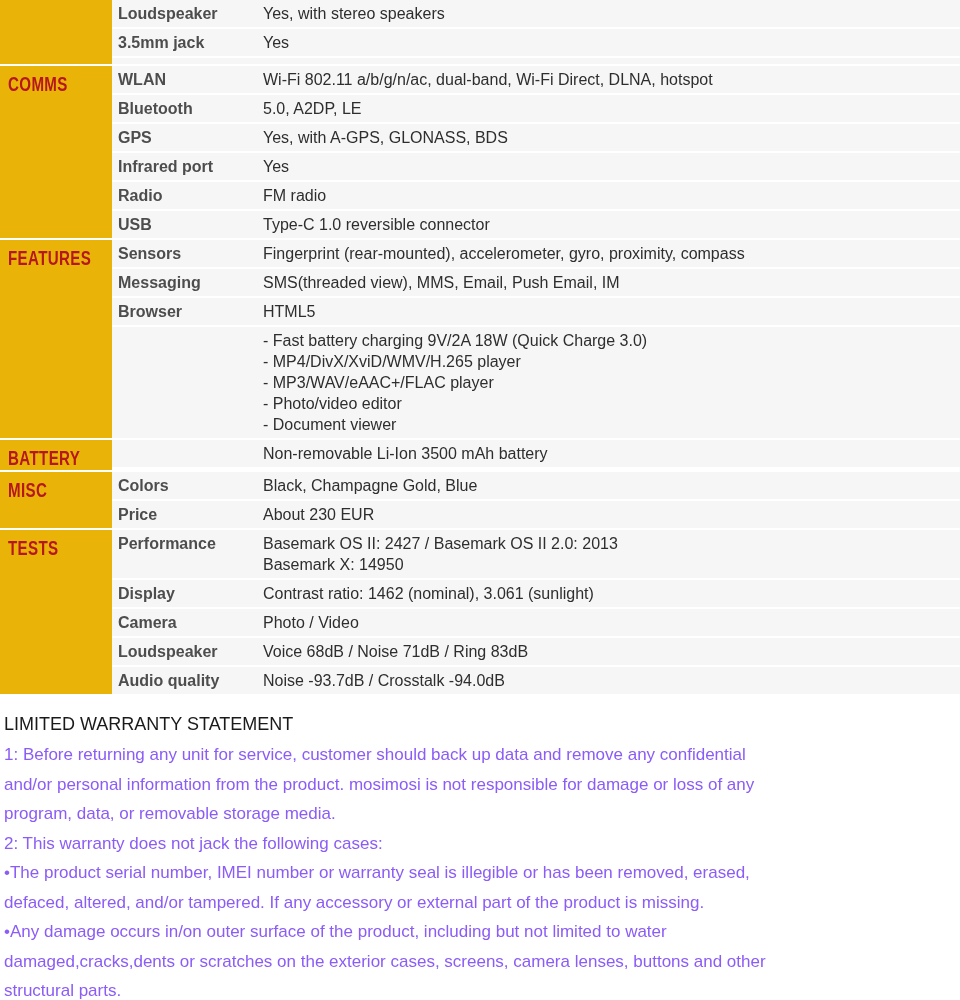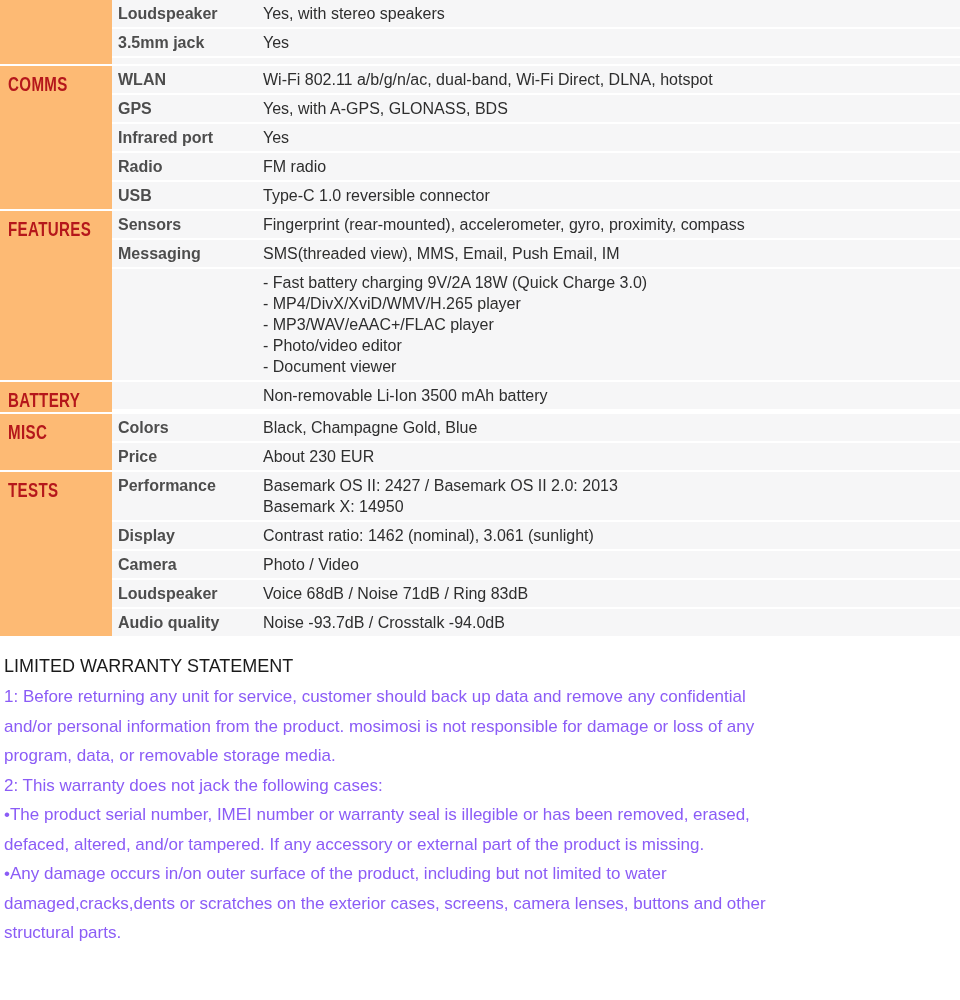--- a/index.html
+++ b/index.html
@@ -9,21 +9,21 @@
     background: #ffffff;
     font-family: "Liberation Sans", sans-serif;
   }
   .page { width: 960px; height: 1000px; overflow: hidden; }
 
   
   .spec-table { width: 960px; }
   .spec-section { display: flex; align-items: stretch; }
   .section-title-cell {
     width: 112px; flex: 0 0 112px;
-    background: #fdba74;
+    background: #eab308;
     border-bottom: 2px solid #ffffff;
     overflow: hidden;
   }
   .section-title {
     display: inline-block;
     margin: 6px 0 0 8px;
     font-size: 21px;
     font-weight: bold;
     color: #b5171b;
     transform: scaleX(0.72);
@@ -93,20 +93,24 @@
         </div>
       </div>
       <div class="spec-section">
         <div class="section-title-cell"><span class="section-title">COMMS</span></div>
         <div class="section-rows">
           <div class="spec-row">
             <div class="spec-label">WLAN</div>
             <div class="spec-value">Wi-Fi 802.11 a/b/g/n/ac, dual-band, Wi-Fi Direct, DLNA, hotspot</div>
           </div>
           <div class="spec-row">
+            <div class="spec-label">Bluetooth</div>
+            <div class="spec-value">5.0, A2DP, LE</div>
+          </div>
+          <div class="spec-row">
             <div class="spec-label">GPS</div>
             <div class="spec-value">Yes, with A-GPS, GLONASS, BDS</div>
           </div>
           <div class="spec-row">
             <div class="spec-label">Infrared port</div>
             <div class="spec-value">Yes</div>
           </div>
           <div class="spec-row">
             <div class="spec-label">Radio</div>
             <div class="spec-value">FM radio</div>
@@ -120,20 +124,24 @@
       <div class="spec-section">
         <div class="section-title-cell"><span class="section-title">FEATURES</span></div>
         <div class="section-rows">
           <div class="spec-row">
             <div class="spec-label">Sensors</div>
             <div class="spec-value">Fingerprint (rear-mounted), accelerometer, gyro, proximity, compass</div>
           </div>
           <div class="spec-row">
             <div class="spec-label">Messaging</div>
             <div class="spec-value">SMS(threaded view), MMS, Email, Push Email, IM</div>
+          </div>
+          <div class="spec-row">
+            <div class="spec-label">Browser</div>
+            <div class="spec-value">HTML5</div>
           </div>
           <div class="spec-row">
             <div class="spec-label"></div>
             <div class="spec-value">- Fast battery charging 9V/2A 18W (Quick Charge 3.0)
 - MP4/DivX/XviD/WMV/H.265 player
 - MP3/WAV/eAAC+/FLAC player
 - Photo/video editor
 - Document viewer</div>
           </div>
         </div>

